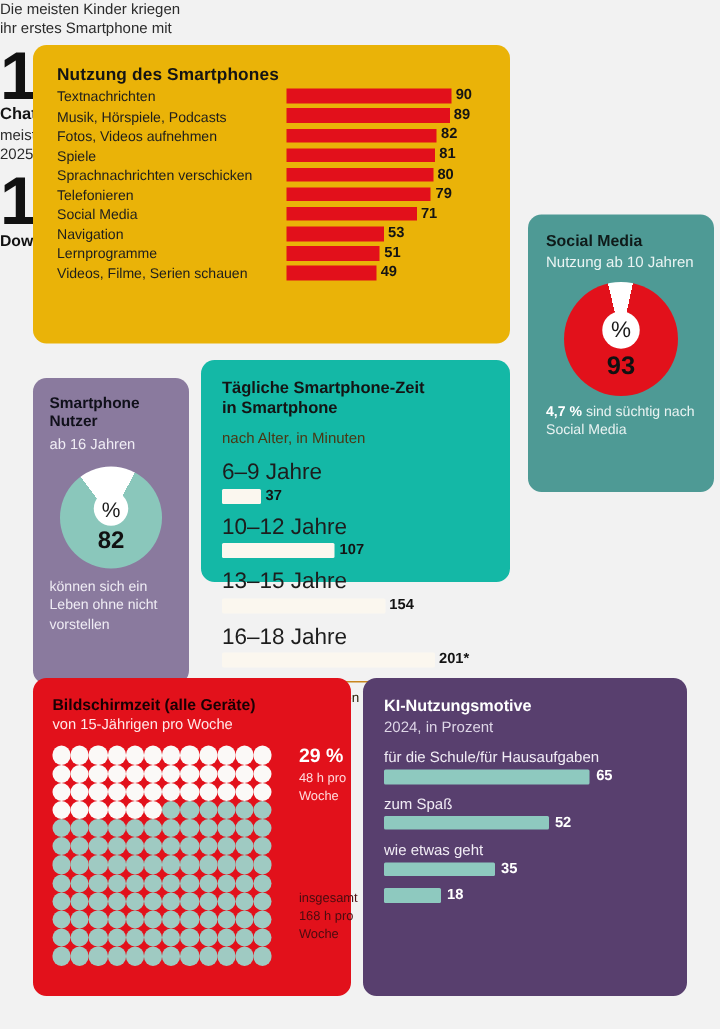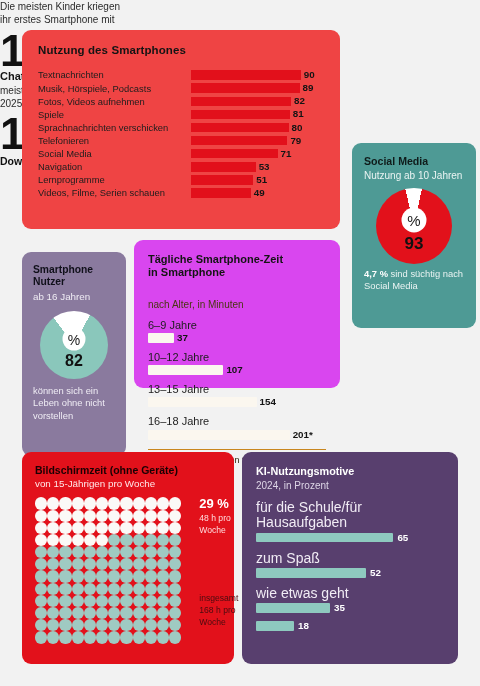--- a/index.html
+++ b/index.html
@@ -13,24 +13,24 @@
   }
   .page { position:relative; width:480px; height:686px; }
 
   
   .card { position:absolute; border-radius:9px; }
 
   .ttl  { font-weight:bold; line-height:1.18; }
   .sub  { line-height:1.22; }
 
   
-  #usage { left:22px; top:30px; width:318px; height:199px; background:#ef4444; padding:14px 16px 0 16px; }
+  #usage { left:22px; top:30px; width:318px; height:199px; background:#eab308; padding:14px 16px 0 16px; }
   #usage .ttl { font-size:11.5px; color:#141414; letter-spacing:.1px; }
   #usage .sub { font-size:10.2px; color:#3b3627; margin-top:3px; }
-  .ubars { margin-top:11px; }
+  .ubars { }
   .urow { display:flex; align-items:center; height:13.1px; }
   .ulab { width:153px; font-size:9.4px; color:#1d1d1d; white-space:nowrap; line-height:1; }
   .ubar { height:9.6px; background:#e2101b; }
   .uval { font-size:9.8px; font-weight:bold; color:#141414; margin-left:3px; line-height:1; }
 
   
   #firstphone { left:352px; top:31px; width:124px; }
   #firstphone .sub { font-size:10px; color:#2b2b2b; line-height:1.33; }
   .big-stat { display:flex; align-items:flex-end; margin-top:4px; }
   .big-stat .num { font-size:45px; font-weight:bold; letter-spacing:-2px; line-height:.88; color:#111; }
@@ -61,25 +61,25 @@
   #nutzer { left:22px; top:252px; width:104px; height:204px; background:#8a7a9e; padding:12px 11px 0 11px; }
   #nutzer .ttl { font-size:10.3px; color:#10101a; line-height:1.2; }
   #nutzer .sub { font-size:9.8px; color:#efecf4; margin-top:2px; }
   #nutzer .pie-wrap { width:68px; height:68px; margin:8px auto 0 auto; }
   #nutzer .pie { width:68px; height:68px; }
   #nutzer .pie-hub { width:23px; height:23px; font-size:14px; }
   #nutzer .pie-num { font-size:16px; }
   #nutzer .note { font-size:9.4px; color:#efecf4; line-height:1.34; margin-top:6px; }
 
   
-  #daily { left:134px; top:240px; width:206px; height:148px; background:#d946ef; padding:13px 14px 7px 14px; }
+  #daily { left:134px; top:240px; width:206px; height:148px; background:#14b8a6; padding:13px 14px 7px 14px; }
   #daily .ttl { font-size:11px; color:#141414; }
-  #daily .sub { font-size:10px; color:#4a3713; margin-top:20px; }
+  #daily .sub { font-size:10px; color:#4a3713; margin-top:8px; }
   .drow { margin-top:8px; }
-  .dlab { font-size:11px; color:#1d1d1d; line-height:1.1; }
+  .dlab { font-size:15px; color:#1d1d1d; line-height:1.1; }
   .dbarline { display:flex; margin-top:2px; }
   .dbar { height:10px; background:#fbf7ef; border-radius:1px; }
   .dval { font-size:9.8px; font-weight:bold; color:#141414; margin-left:3px; line-height:1; }
   #daily hr { border:0; border-top:1px solid #c8861f; margin:9px 0 5px 0; }
   #daily .foot { font-size:9px; color:#2b2209; }
 
   
   #screen { left:22px; top:452px; width:212px; height:212px; background:#e2111b; padding:12px 12px 0 13px; }
   #screen .ttl { font-size:10.5px; color:#1a0003; }
   #screen .sub { font-size:9.8px; color:#ffe7e8; margin-top:2px; }
@@ -90,21 +90,21 @@
   .dot.t { background:#9fcac2; }
   .glabels { margin-left:18px; width:58px; }
   .glabels .pct { font-size:13px; font-weight:bold; color:#fff; line-height:1.1; }
   .glabels .s1 { font-size:8.6px; color:#ffdadc; line-height:1.45; }
   .glabels .s2 { font-size:8.6px; color:#4a0c10; line-height:1.45; margin-top:55px; }
 
   
   #ki { left:242px; top:452px; width:216px; height:212px; background:#583f6e; padding:13px 14px 0 14px; }
   #ki .ttl { font-size:10.8px; color:#ffffff; }
   #ki .sub { font-size:10px; color:#ded6e7; margin-top:2px; }
-  .klab { font-size:14px; color:#f1ecf5; line-height:1.1; }
+  .klab { font-size:10px; color:#f1ecf5; line-height:1.1; }
   .kbarline { display:flex; align-items:center; margin-top:2px; }
   .kbar { height:9.6px; background:#8ec9bf; border-radius:1px; }
   .kval { font-size:9.8px; font-weight:bold; color:#ffffff; margin-left:4px; line-height:1; }
 </style>
 </head>
 <body>
 
 <div class="page">
 
   <section class="card" id="usage">
@@ -236,21 +236,21 @@
             <div class="dbar" style="width: 141.657px;"></div>
             <div class="dval">201*</div>
           </div>
         </div>
       </div>
     <hr>
     <div class="foot">*mehr als drei Stunden täglich</div>
   </section>
 
   <section class="card" id="screen">
-    <div class="ttl">Bildschirmzeit (ohne Geräte)</div>
+    <div class="ttl">Bildschirmzeit (alle Geräte)</div>
     <div class="sub">von 15-Jährigen pro Woche</div>
     <div class="grid-area">
       <div class="dotgrid" id="screen-dots">
           <div class="dot w"></div>
           <div class="dot w"></div>
           <div class="dot w"></div>
           <div class="dot w"></div>
           <div class="dot w"></div>
           <div class="dot w"></div>
           <div class="dot w"></div>

